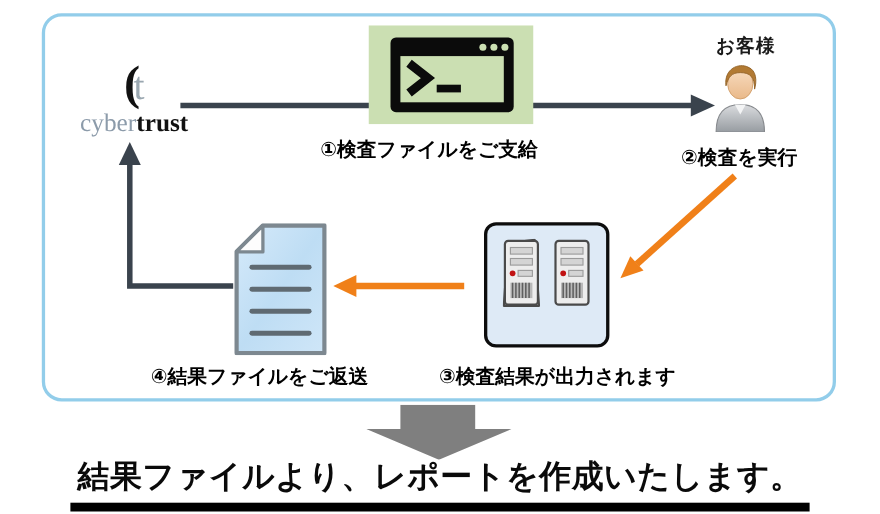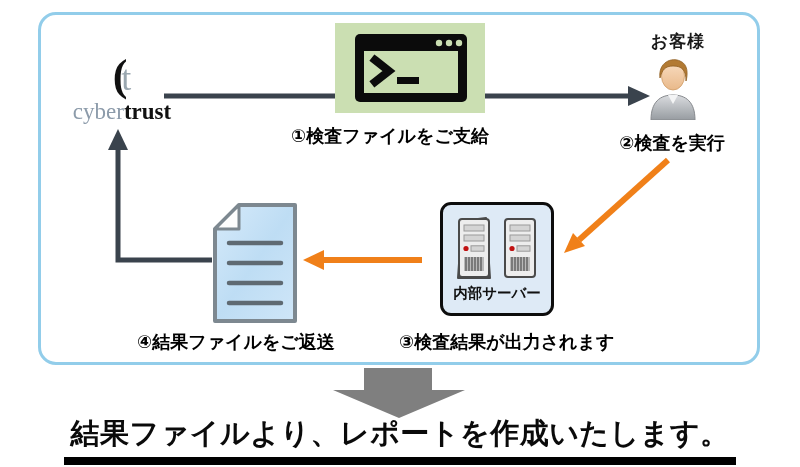--- a/index.html
+++ b/index.html
@@ -179,21 +179,20 @@
         <g stroke="#5f5f5f" stroke-width="1.4">
           <line x1="9" y1="40" x2="9" y2="54"></line>
           <line x1="12" y1="40" x2="12" y2="54"></line>
           <line x1="15" y1="40" x2="15" y2="54"></line>
           <line x1="18" y1="40" x2="18" y2="54"></line>
           <line x1="21" y1="40" x2="21" y2="54"></line>
           <line x1="24" y1="40" x2="24" y2="54"></line>
         </g>
       </svg>
     </div>
-    <div class="server-box-label">内部サーバー</div>
   </div>
 
   <div class="abs z2" style="left:213px; top:203px;">
     <svg width="84" height="120" viewBox="0 0 84 120">
       <defs>
         <linearGradient id="docGrad" x1="0" y1="0" x2="1" y2="1">
           <stop offset="0" stop-color="#D6EAFA"></stop>
           <stop offset="0.5" stop-color="#BEDDF4"></stop>
           <stop offset="1" stop-color="#CFE6F8"></stop>
         </linearGradient>

